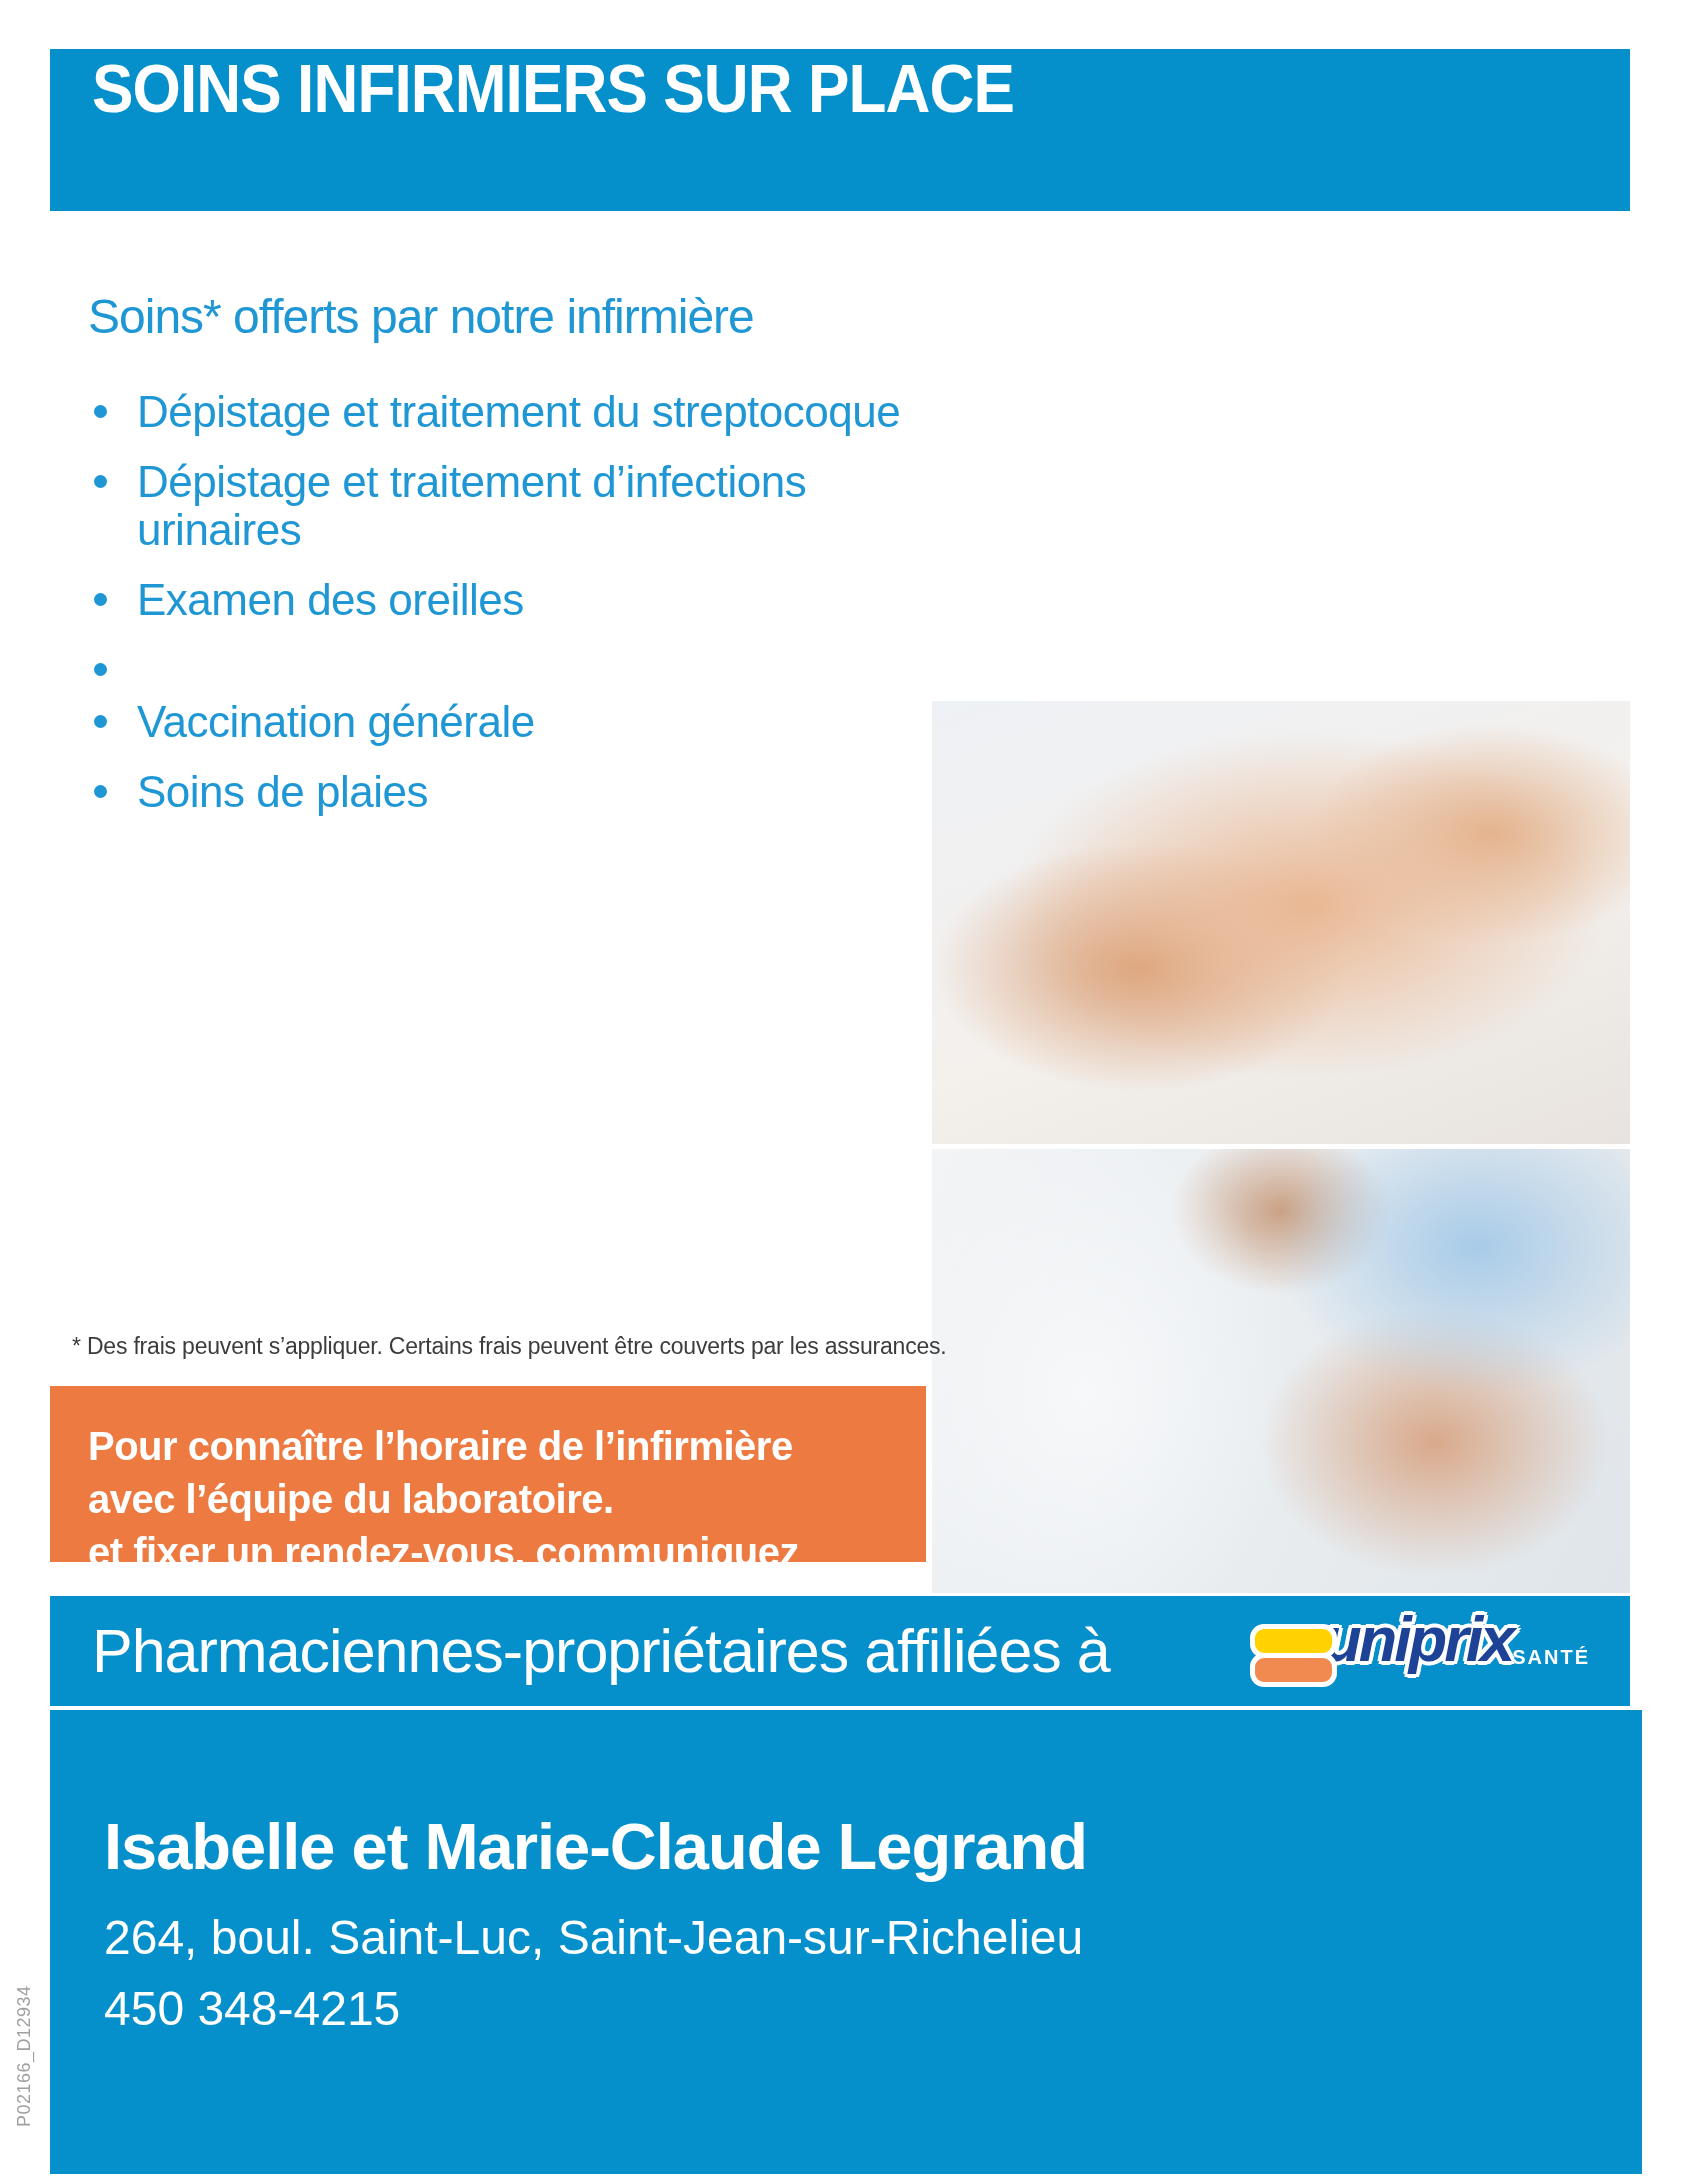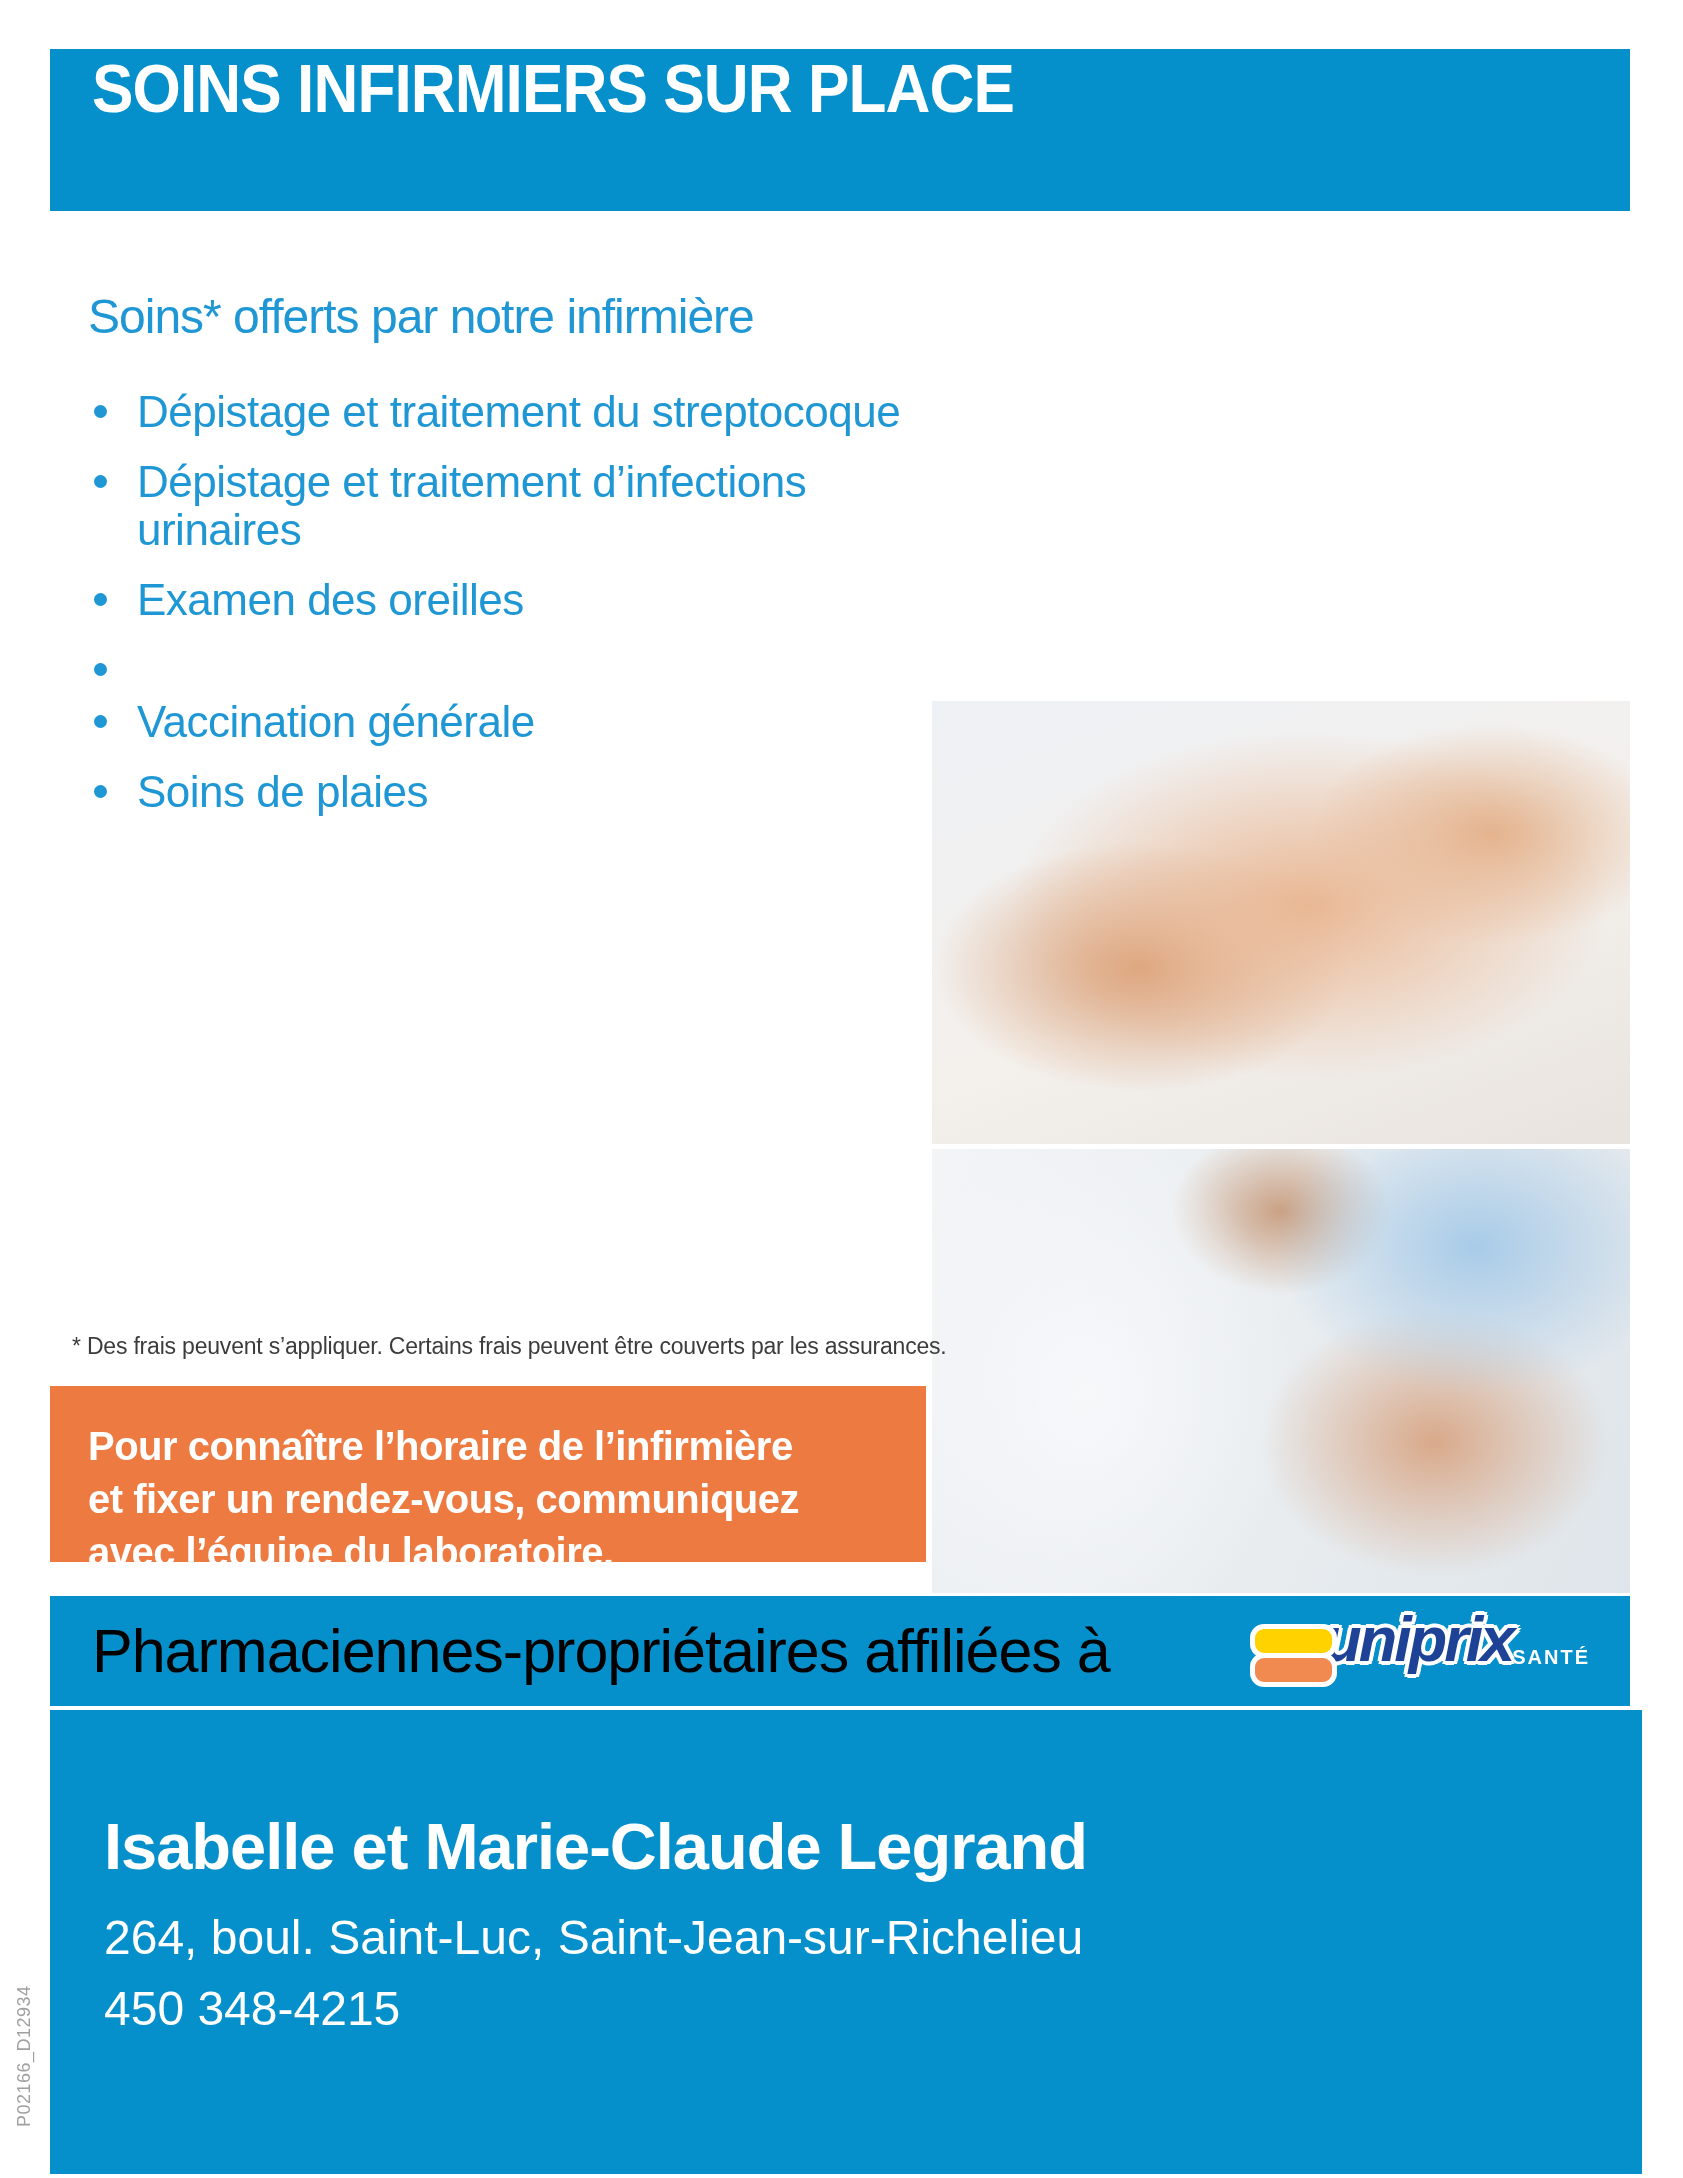--- a/index.html
+++ b/index.html
@@ -51,21 +51,21 @@
 
   
   .cta-box{position:absolute;left:50px;top:1386px;width:876px;height:176px;background:#ed7a41;
     color:#ffffff;}
   .cta-text{margin:34px 0 0 38px;font-size:40px;font-weight:700;letter-spacing:-0.5px;}
   .cta-text .line{line-height:53px;white-space:nowrap;}
 
   
   .affil-band{position:absolute;left:50px;top:1596px;width:1580px;height:110px;background:#058fcb;
     display:flex;align-items:center;}
-  .affil-label{color:#000000;font-size:61px;font-weight:300;letter-spacing:-1px;
+  .affil-label{color:#ffffff;font-size:61px;font-weight:300;letter-spacing:-1px;
     margin-left:42px;white-space:nowrap;}
   .logo{position:absolute;right:40px;top:14px;display:flex;align-items:flex-start;}
   .logo-bars{display:flex;flex-direction:column;margin-top:14px;margin-right:-14px;z-index:2;}
   .logo-bar{width:77px;height:24px;border-radius:14px;border:5px solid #ffffff;}
   .logo-bar.yellow{background:#ffd200;margin-bottom:-5px;}
   .logo-bar.orange{background:#f08a50;}
   .logo-main{display:flex;flex-direction:row;align-items:flex-end;}
   .logo-text{font-size:63px;font-weight:800;font-style:italic;color:#1e4296;letter-spacing:-3px;
     line-height:59px;
     text-shadow:-3px -3px 0 #fff,3px -3px 0 #fff,-3px 3px 0 #fff,3px 3px 0 #fff,
@@ -139,22 +139,22 @@
 
   <div class="photo photo-1"></div>
   <div class="photo photo-2"></div>
   <div class="photo photo-3"></div>
 
   <div class="footnote">* Des frais peuvent s’appliquer. Certains frais peuvent être couverts par les assurances.</div>
 
   <div class="cta-box">
     <div class="cta-text">
       <div class="line">Pour connaître l’horaire de l’infirmière</div>
+      <div class="line">avec l’équipe du laboratoire.</div>
       <div class="line">et fixer un rendez-vous, communiquez</div>
-      <div class="line">avec l’équipe du laboratoire.</div>
     </div>
   </div>
 
   <div class="affil-band">
     <div class="affil-label">Pharmaciennes-propriétaires affiliées à</div>
     <div class="logo">
       <div class="logo-bars">
         <div class="logo-bar yellow"></div>
         <div class="logo-bar orange"></div>
       </div>

